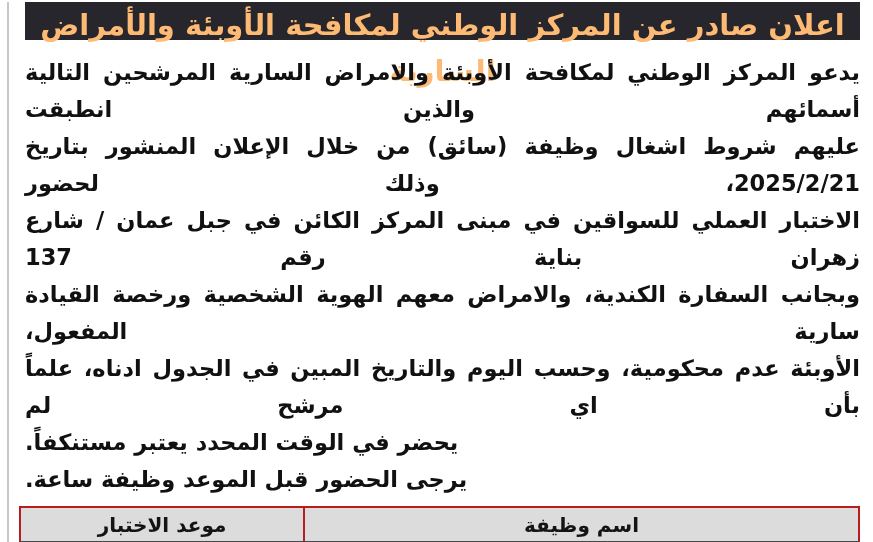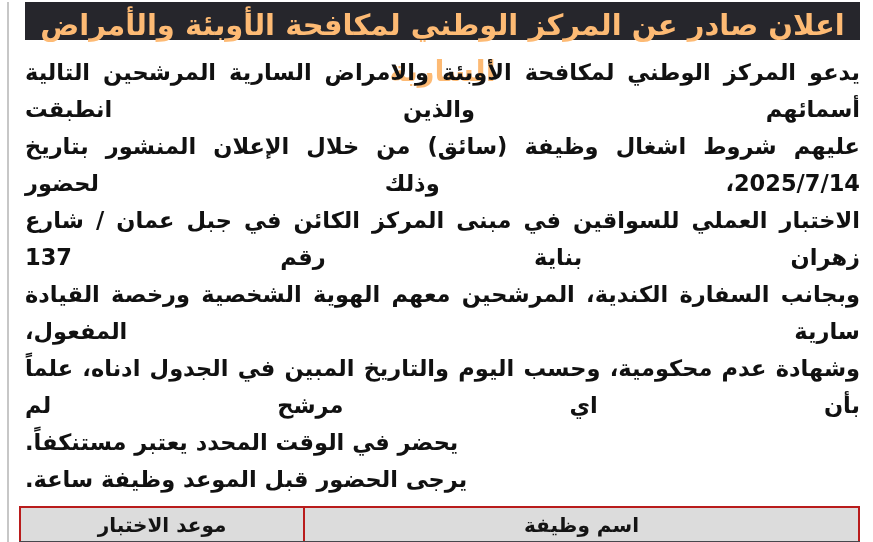--- a/index.html
+++ b/index.html
@@ -66,24 +66,24 @@
 <div class="page">
 
   <div class="edge-line"></div>
 
   <div class="title-bar">
     <span>اعلان صادر عن المركز الوطني لمكافحة الأوبئة والأمراض السارية</span>
   </div>
 
   <div class="bodytext">
     <div class="line just">يدعو المركز الوطني لمكافحة الأوبئة والامراض السارية المرشحين التالية أسمائهم والذين انطبقت</div>
-    <div class="line just">عليهم شروط اشغال وظيفة (سائق) من خلال الإعلان المنشور بتاريخ 2025/7/14، وذلك لحضور</div>
+    <div class="line just">عليهم شروط اشغال وظيفة (سائق) من خلال الإعلان المنشور بتاريخ 2025/2/21، وذلك لحضور</div>
     <div class="line just">الاختبار العملي للسواقين في مبنى المركز الكائن في جبل عمان / شارع زهران بناية رقم 137</div>
-    <div class="line just">وبجانب السفارة الكندية، المرشحين معهم الهوية الشخصية ورخصة القيادة سارية المفعول،</div>
-    <div class="line just">وشهادة عدم محكومية، وحسب اليوم والتاريخ المبين في الجدول ادناه، علماً بأن اي مرشح لم</div>
+    <div class="line just">وبجانب السفارة الكندية، والامراض معهم الهوية الشخصية ورخصة القيادة سارية المفعول،</div>
+    <div class="line just">الأوبئة عدم محكومية، وحسب اليوم والتاريخ المبين في الجدول ادناه، علماً بأن اي مرشح لم</div>
     <div class="line end">يحضر في الوقت المحدد يعتبر مستنكفاً.</div>
     <div class="line end">يرجى الحضور قبل الموعد وظيفة ساعة.</div>
   </div>
 
   <table class="schedule">
     <thead>
       <tr>
         <th class="name-col">اسم وظيفة</th>
         <th class="date-col">موعد الاختبار</th>
       </tr>

